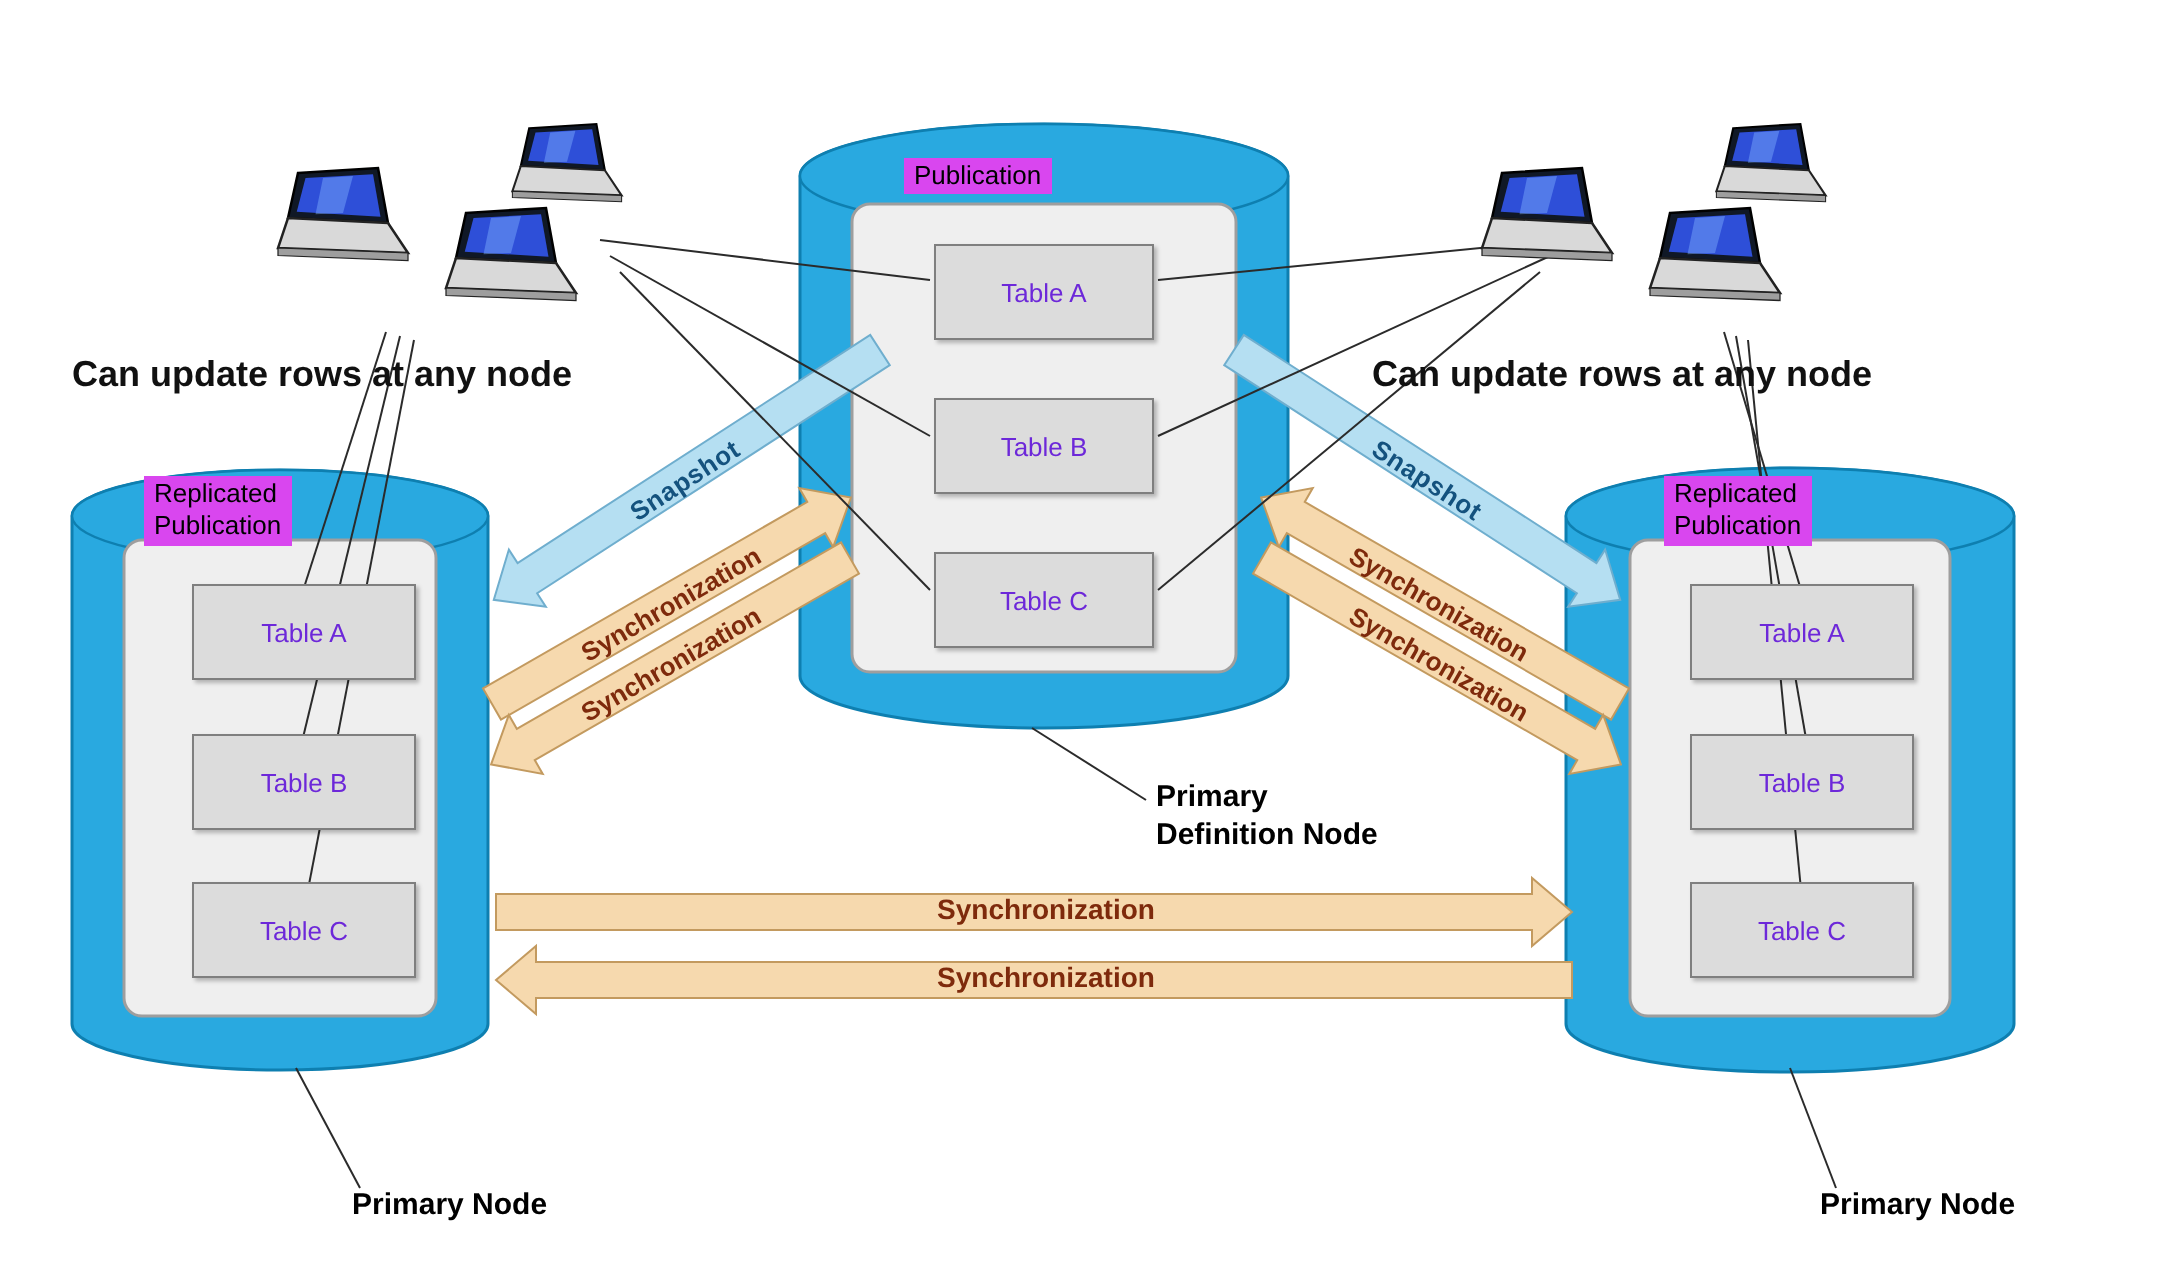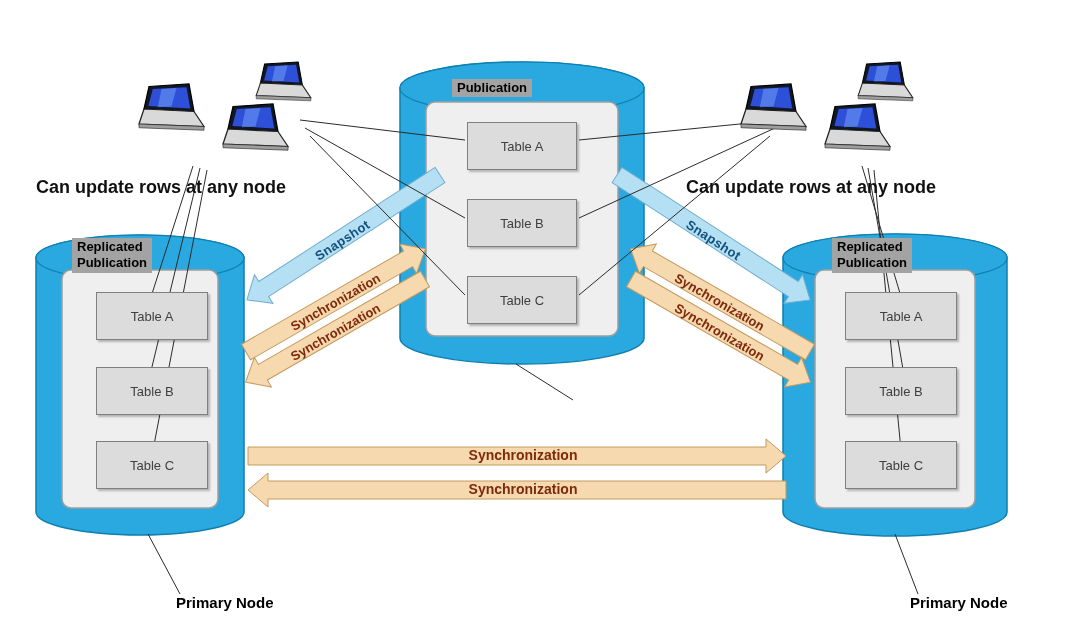--- a/index.html
+++ b/index.html
@@ -23,30 +23,30 @@
 
   
   text { font-family:"Liberation Sans", sans-serif; font-weight:bold;
          text-anchor:middle; dominant-baseline:middle; }
   .snapshot-text { font-size:13px; letter-spacing:0.4px; }
   .sync-text     { font-size:13px; }
   .sync-text-h   { font-size:14px; }
 
   
   .node-title {
-    position:absolute; background:#a3a3a3; color:#000;
-    font-weight:bold; font-size:13px; line-height:1.25;
+    position:absolute; background:#d946ef; color:#000;
+    font-weight:normal; font-size:13px; line-height:1.25;
     padding:1px 5px; white-space:pre-line;
   }
   .table-box {
     position:absolute; width:110px; height:46px;
     background:#DCDCDC; border:1.5px solid #7F7F7F;
     box-shadow:1.5px 1.5px 2px rgba(0,0,0,0.25);
     display:flex; align-items:center; justify-content:center;
-    font-size:13px; color:#404040;
+    font-size:13px; color:#6d28d9;
   }
   .table-box.center { width:108px; }
   .caption {
     position:absolute; font-weight:bold; font-size:15px; color:#000;
     line-height:1.25; white-space:pre-line;
   }
   .annotation {
     position:absolute; font-weight:bold; font-size:18px; color:#111;
   }
 </style>
@@ -175,16 +175,18 @@
   <div class="table-box" style="left:96px; top:367px;">Table B</div>
   <div class="table-box" style="left:96px; top:441px;">Table C</div>
 
   <div class="table-box" style="left:845px; top:292px;">Table A</div>
   <div class="table-box" style="left:845px; top:367px;">Table B</div>
   <div class="table-box" style="left:845px; top:441px;">Table C</div>
 
   <div class="annotation" style="left:36px; top:177px;">Can update rows at any node</div>
   <div class="annotation" style="left:686px; top:177px;">Can update rows at any node</div>
 
+  <div class="caption" style="left:578px; top:390px;">Primary
+Definition Node</div>
   <div class="caption" style="left:176px; top:594px;">Primary Node</div>
   <div class="caption" style="left:910px; top:594px;">Primary Node</div>
 
 </div>
 
 </body></html>

